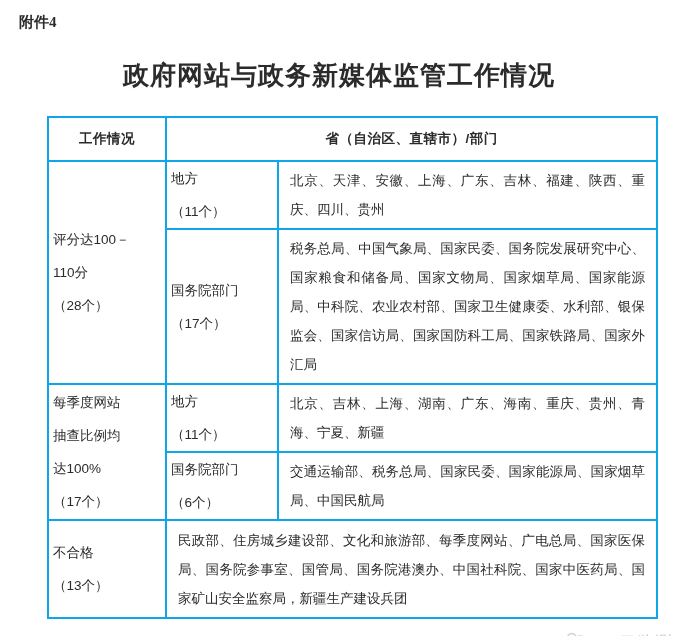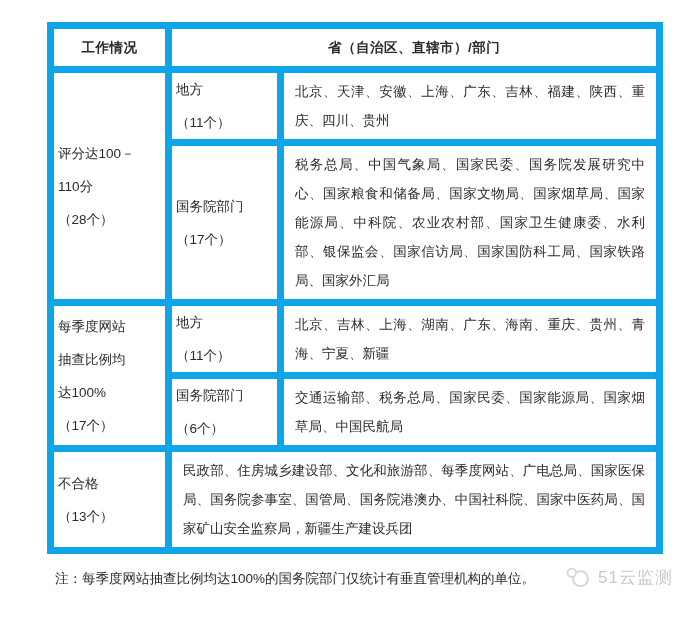--- a/index.html
+++ b/index.html
@@ -31,21 +31,21 @@
     line-height: 36px;
     letter-spacing: 1px;
   }
   table.report {
     margin: 22px 0 0 47px;
     border-collapse: collapse;
     table-layout: fixed;
     width: 609px;
   }
   table.report td {
-    border: 7px solid #0ea5e9;
+    border: 2px solid #0ea5e9;
     font-size: 13.5px;
     vertical-align: middle;
     overflow: hidden;
   }
   td.th {
     font-weight: bold;
     text-align: center;
     font-size: 14px;
     letter-spacing: 0.5px;
   }
@@ -89,21 +89,23 @@
     letter-spacing: 1px;
     white-space: nowrap;
   }
   .watermark svg { display: block; }
 </style>
 </head>
 <body>
 
 <div>
 
+  <div class="attachment">附件4</div>
 
+  <div class="title">政府网站与政务新媒体监管工作情况</div>
 
   <table class="report">
     <colgroup>
       <col style="width:118px">
       <col style="width:112px">
       <col style="width:379px">
     </colgroup>
     <tbody>
       <tr class="rh">
         <td class="th">工作情况</td>

